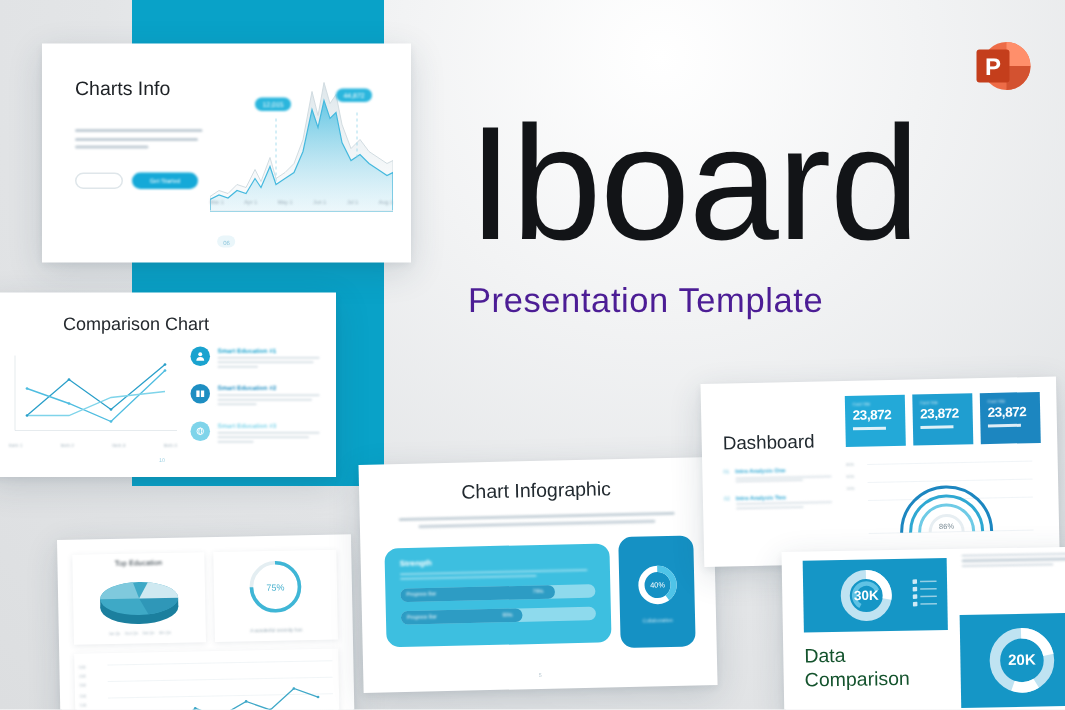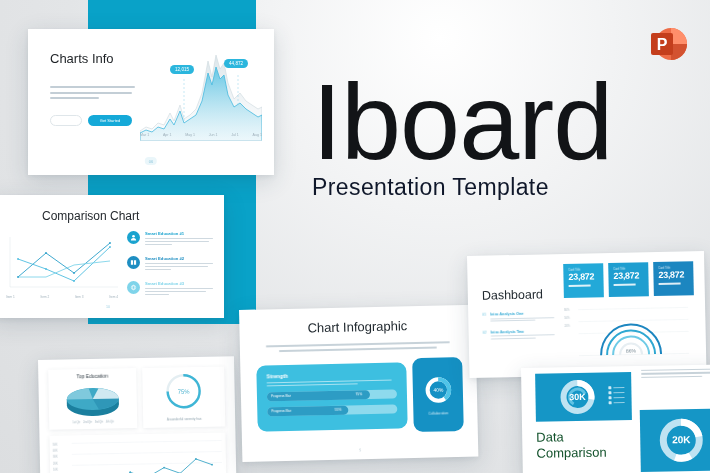--- a/index.html
+++ b/index.html
@@ -21,21 +21,21 @@
   .tealblock { position:absolute; background:#09a2c8; }
   .blur { filter:blur(.55px); }
 
   
   #hero { position:absolute; left:312px; top:72px; width:360px; }
   #hero .brand {
     font-size:108px; line-height:.92; font-weight:400; letter-spacing:-1px;
     color:#121417; font-family:"Liberation Sans", sans-serif;
   }
   #hero .sub {
-    margin-top:3px; font-size:23px; color:#0f172a; letter-spacing:.4px;
+    margin-top:16px; font-size:23px; color:#4c1d95; letter-spacing:.4px;
   }
 
   
   #ppt { position:absolute; left:646px; top:22px; width:44px; height:44px; }
 
   
   #s1 { left:28px; top:29px; width:246px; height:146px; }
   #s1 .t { position:absolute; left:22px; top:21px; font-size:13px; color:#1d2125; line-height:1.35; }
   #s1 .p { position:absolute; left:22px; top:57px; width:85px; }
   #s1 .p i { height:2px; margin-bottom:3.5px; background:#c3ced6; display:block; border-radius:1px; }

